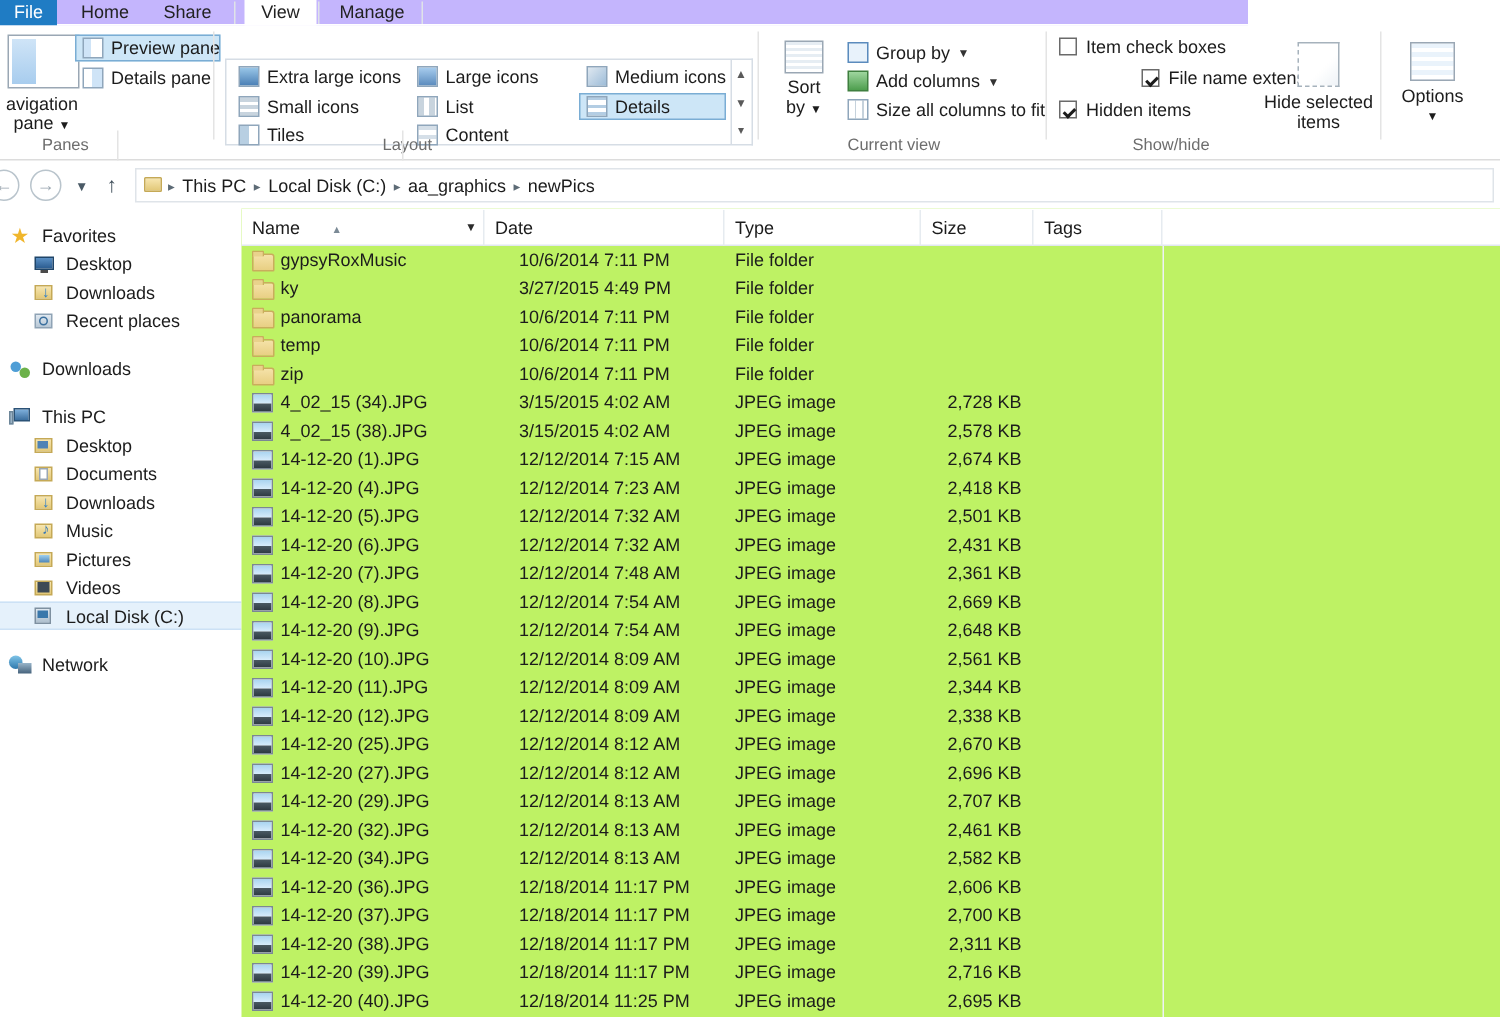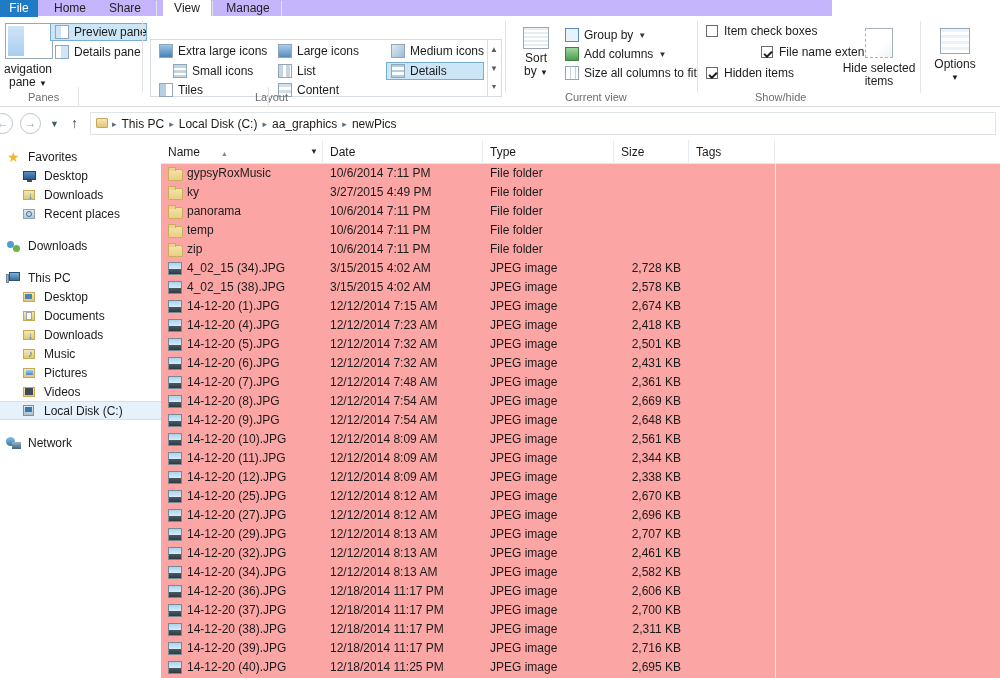--- a/index.html
+++ b/index.html
@@ -131,21 +131,21 @@
   }
   .nav-row.sel { background:#e5f1fb; border-top:1px solid #cce1f5; border-bottom:1px solid #cce1f5; }
   .nav-row.root { padding-left:6px; }
   .nav-row.child { padding-left:22px; }
   .nav-gap { height:13px; }
   .nav-ico { width:16px; height:14px; flex:0 0 16px; margin-right:6px; position:relative;}
 
   
   .listpane {
     position:absolute; left:161px; top:139px; right:0; bottom:0;
-    background:#fca5a5; overflow:hidden;text-decoration:underline;
+    background:#bef264; overflow:hidden;text-decoration:underline;
   }
   .col-header {
     position:relative; height:25px; background:#ffffff;
     border-bottom:1px solid #e2e8ef; border-top:1px solid #ffffff;
   }
   .col-header .ch {
     position:absolute; top:0; height:24px; line-height:24px;
     font-size:12px; color:#1c1c1c; padding-left:7px;
     border-right:1px solid #e6ebf0; cursor:default; white-space:nowrap;
   }
@@ -156,21 +156,21 @@
   .hdrdrop {
     position:absolute; top:0; height:24px; line-height:24px; width:16px;
     text-align:center; font-size:8px; color:#2b2b2b; cursor:default;
   }
   .row {
     position:relative; height:19px; font-size:12px; color:#1c1c1c;
     white-space:nowrap; cursor:default;
   }
   .cell { position:absolute; top:0; height:19px; line-height:19px; overflow:hidden; }
   .c-name { left:7px; display:flex; align-items:center; gap:5px; }
-  .c-date { left:169px; }
+  .c-date { left:185px; }
   .c-type { left:329px; }
   .c-size { left:400px; width:120px; text-align:right; }
   .c-tags { left:534px; }
 
   .fico { width:14px; height:13px; flex:0 0 14px; position:relative; }
   
   .fico.folder::before {
     content:""; position:absolute; left:0; top:2px; width:13px; height:10px;
     background:linear-gradient(#f5e2a8,#e8cf83);
     border:1px solid #c9ad5d; border-radius:1px 2px 1px 1px;
@@ -229,21 +229,21 @@
     </div>
     <div class="grp-sep" style="left:78px; top:70px; height:20px;"></div>
     <div class="grp-label" style="left:28px; width:100px;">Panes</div>
     <div class="grp-sep" style="left:142px;"></div>
 
     <div class="gallery"></div>
     <div class="ribbon-item" style="left:154px; top:25px; width:115px;">
       <span class="ri-ico" style="background:linear-gradient(#9ac7e8,#4a7fb5)"></span>
       <span>Extra large icons</span>
     </div>
-    <div class="ribbon-item" style="left:168px; top:45px; width:115px;">
+    <div class="ribbon-item" style="left:154px; top:45px; width:115px;">
       <span class="ri-ico" style="background:repeating-linear-gradient(#c8d4de 0 3px,#fff 3px 5px)"></span>
       <span>Small icons</span>
     </div>
     <div class="ribbon-item" style="left:154px; top:64px; width:115px;">
       <span class="ri-ico" style="background:linear-gradient(90deg,#b8cfe2 0 50%,#fff 50% 100%)"></span>
       <span>Tiles</span>
     </div>
 
     <div class="ribbon-item" style="left:273px; top:25px; width:100px;text-align:right;">
       <span class="ri-ico" style="background:linear-gradient(#a8cdee,#5b8bbd)"></span>

